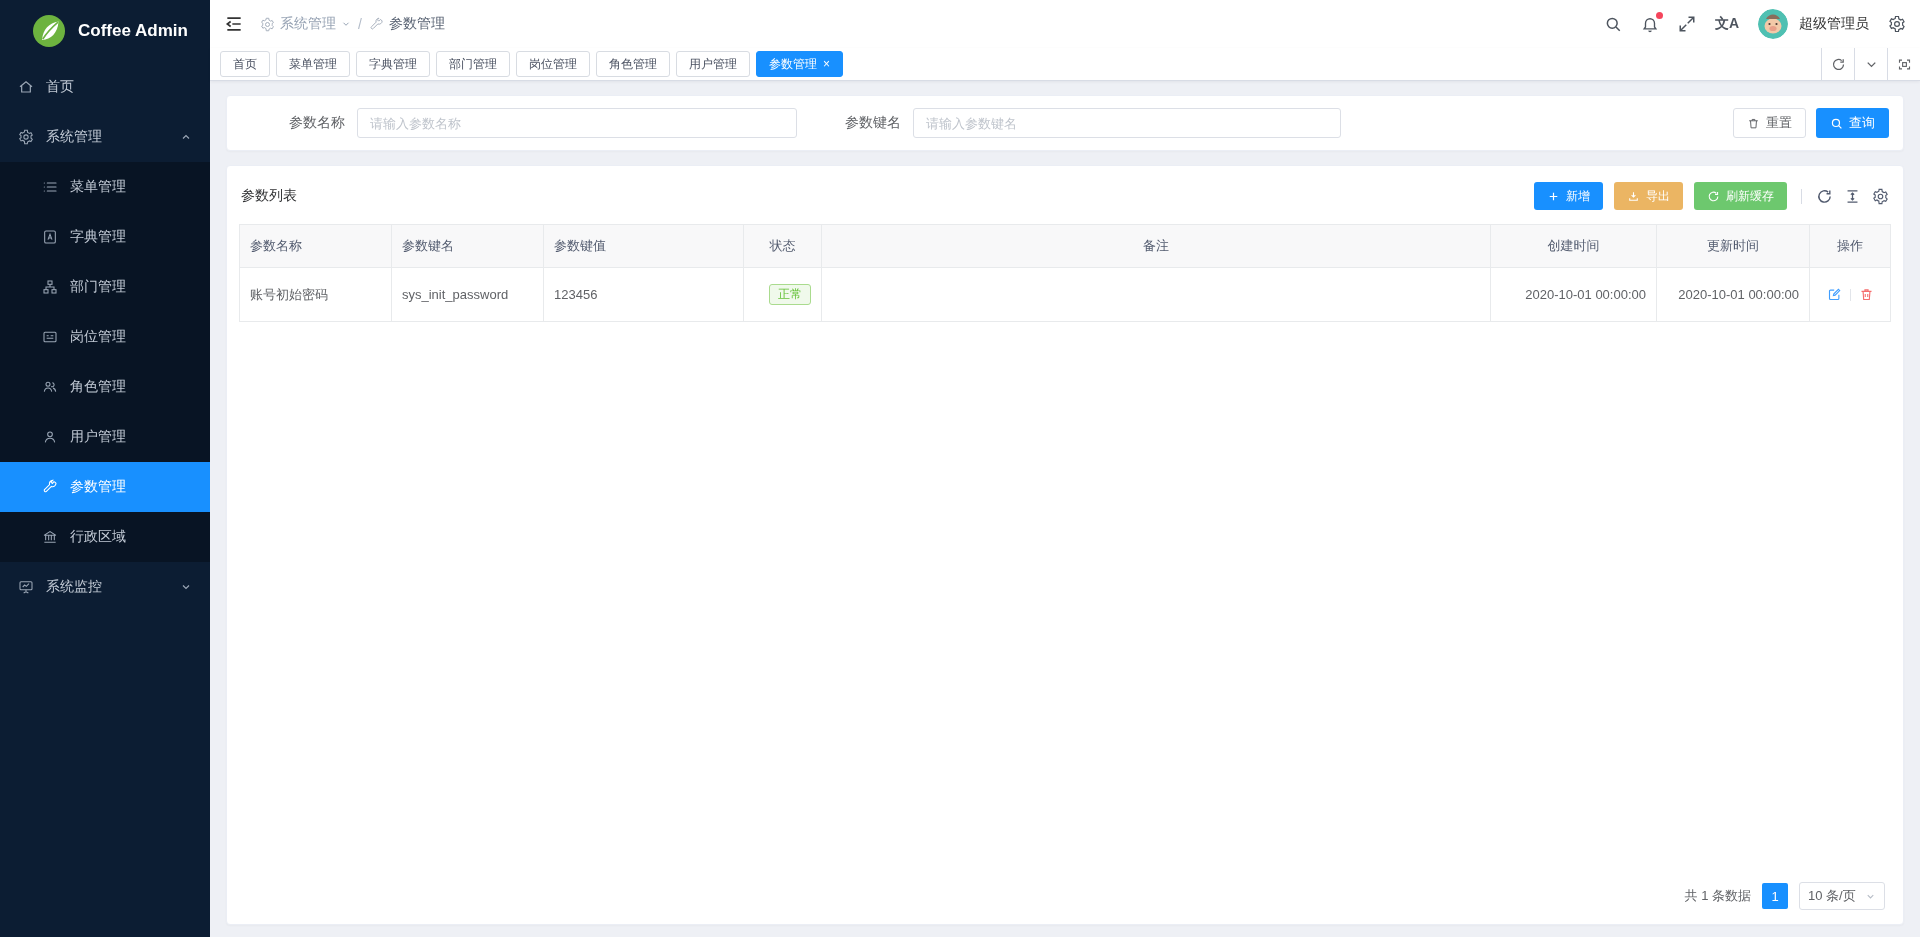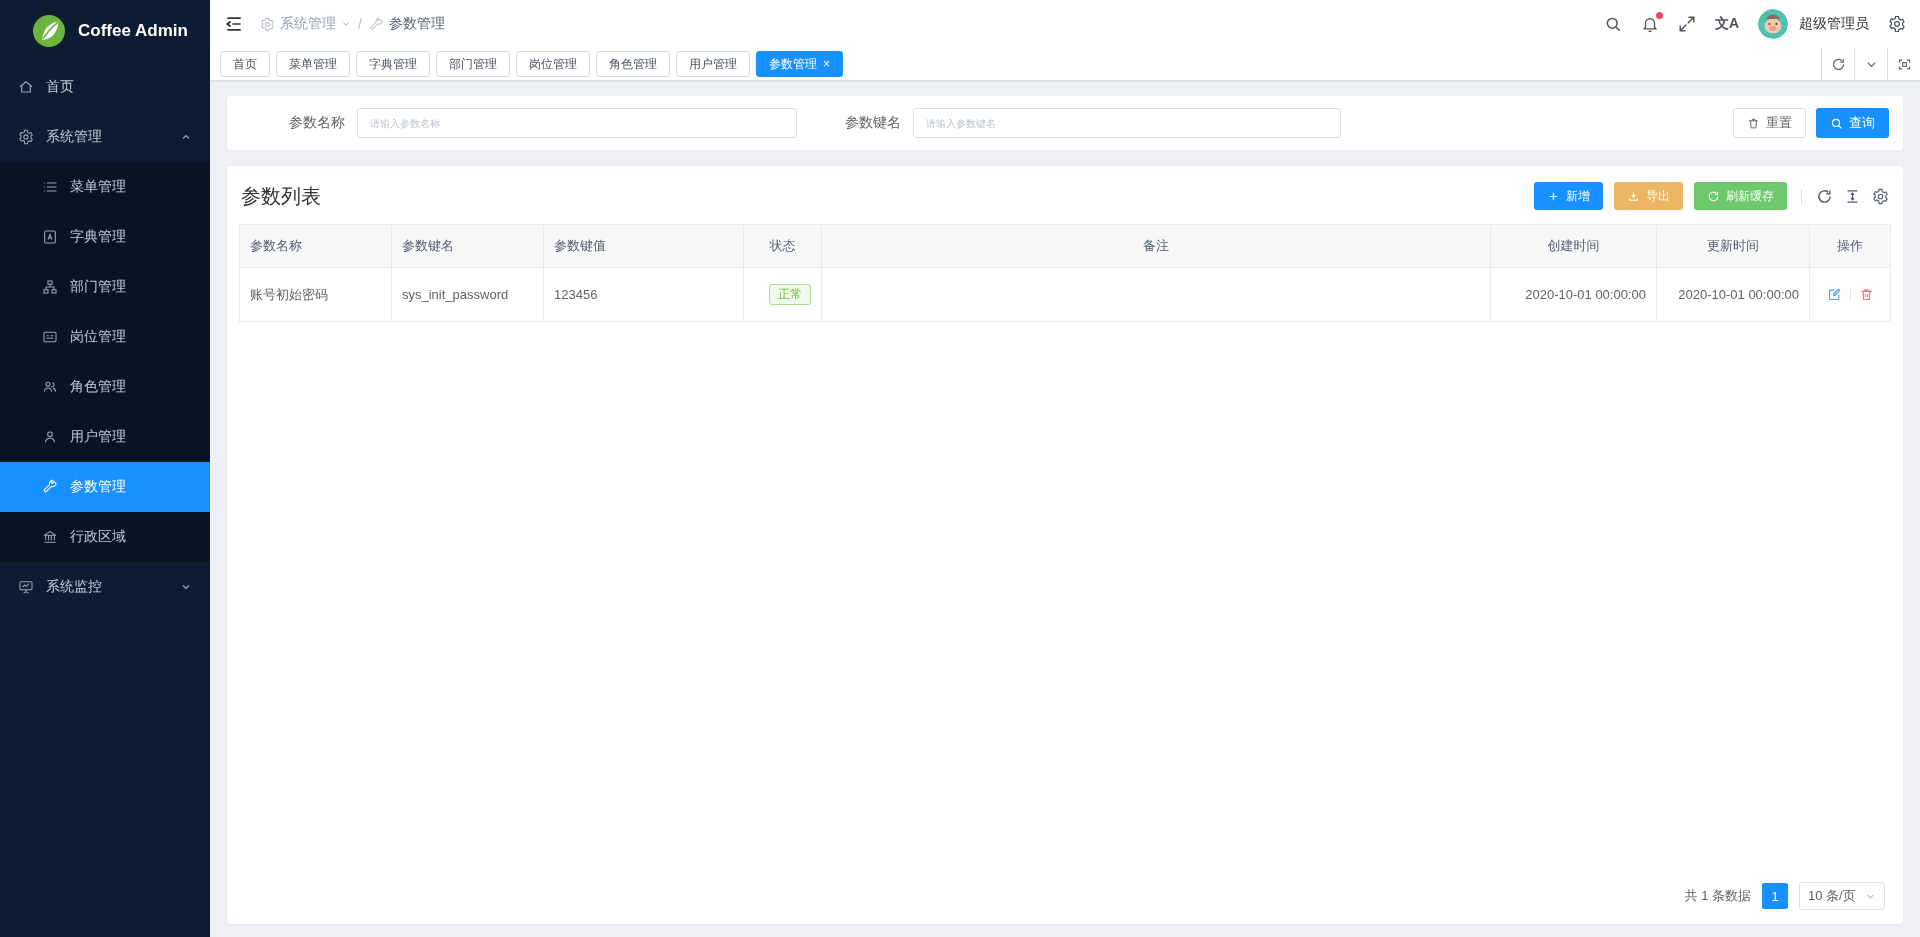--- a/index.html
+++ b/index.html
@@ -52,36 +52,36 @@
   .tab-tool svg { width:15px; height:15px; }
 
   .content { flex:1; min-height:0; padding:14px 16px 12px; display:flex; flex-direction:column; gap:14px; }
   .card { background:#fff; border:1px solid #ebeef5; border-radius:4px; box-shadow:0 1px 2px rgba(0,0,0,.03); }
 
   
   .search-card { height:56px; display:flex; align-items:center; padding:0 14px; flex-shrink:0; }
   .form-item { display:flex; align-items:center; }
   .form-label { width:104px; text-align:right; font-size:14px; color:#606266; margin-right:12px; white-space:nowrap; }
   .form-label.auto { width:auto; }
-  .form-input { height:30px; border:1px solid #dcdfe6; border-radius:3px; padding:0 12px; font-size:10px; color:#606266; outline:none; }
+  .form-input { height:30px; border:1px solid #dcdfe6; border-radius:3px; padding:0 12px; font-size:13px; color:#606266; outline:none; }
   .form-input::placeholder { color:#bfc4cc; }
   .input-name { width:440px; }
   .input-key { width:428px;padding-left:12px; }
   .group-key { margin-left:48px; }
   .form-actions { margin-left:auto; display:flex; gap:10px; }
   .btn { height:30px; border-radius:3px; font-size:13px; display:inline-flex; align-items:center; gap:6px;
          padding:0 13px; border:1px solid transparent; cursor:pointer; background:#fff; font-family:Liberation Sans, sans-serif;justify-content:flex-end; }
   .btn svg { width:13px; height:13px; }
   .btn-plain { border-color:#dcdfe6; color:#606266; }
   .btn-primary { background:#1890ff; color:#fff; }
 
   
   .table-card { flex:1; min-height:0; display:flex; flex-direction:column; padding:12px 12px 12px; }
   .card-head { display:flex; align-items:center; padding:4px 2px 14px; }
-  .card-title { font-size:20px; color:#303133; }
+  .card-title { font-size:14px; color:#303133; }
   .head-actions { margin-left:auto; display:flex; align-items:center; gap:11px; }
   .btn-sm { height:28px; font-size:12px; padding:0 13px; color:#fff; border:none; border-radius:3px; }
   .btn-add { background:#1890ff; }
   .btn-export { background:#ebb563; }
   .btn-cache { background:#6dc86e; }
   .tool-sep { width:1px; height:15px; background:#d8dce5; margin:0 3px; }
   .tool-icon { width:17px; height:17px; color:#515a6e; cursor:pointer; }
 
   table { width:100%; border-collapse:collapse; table-layout:fixed; font-size:13px; color:#606266; }
   th, td { border:1px solid #e8eaec; padding:0 10px; overflow:hidden; white-space:nowrap; }

